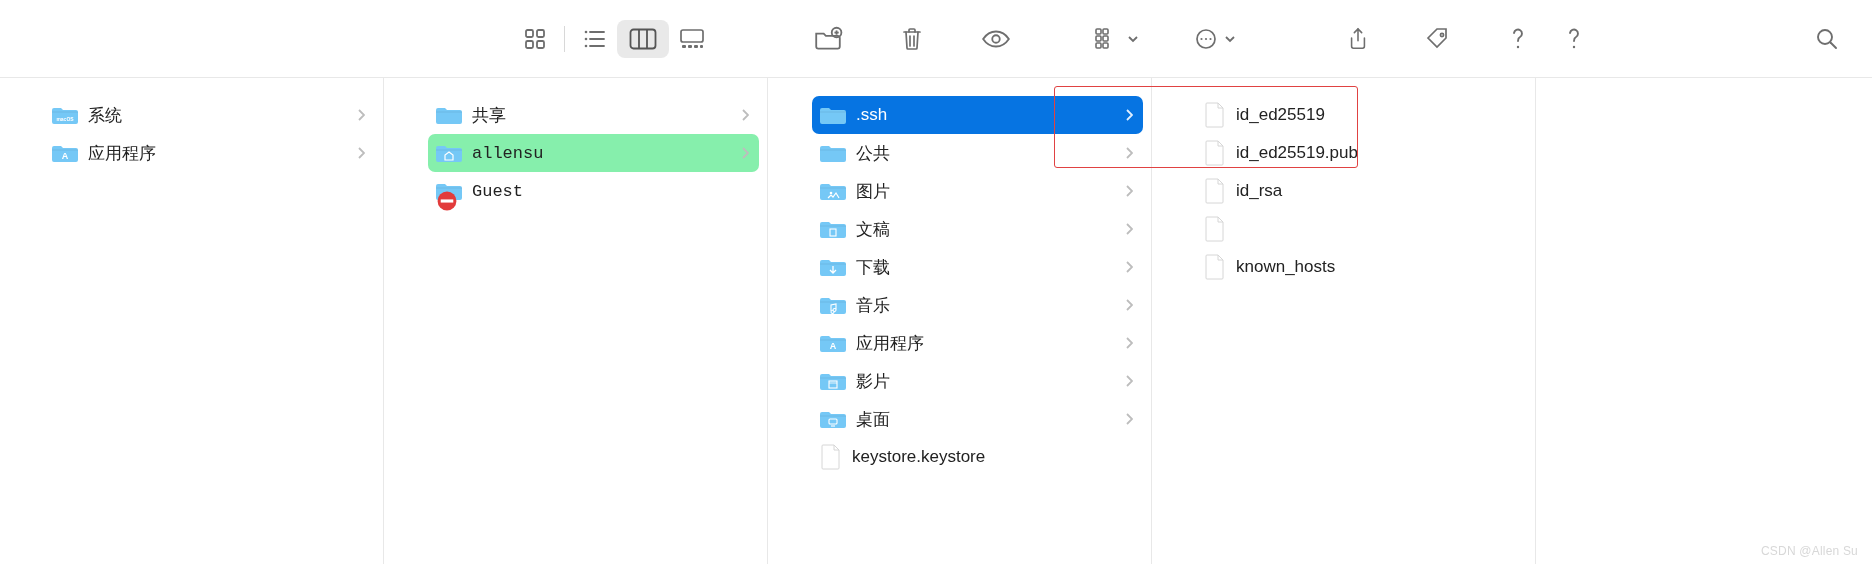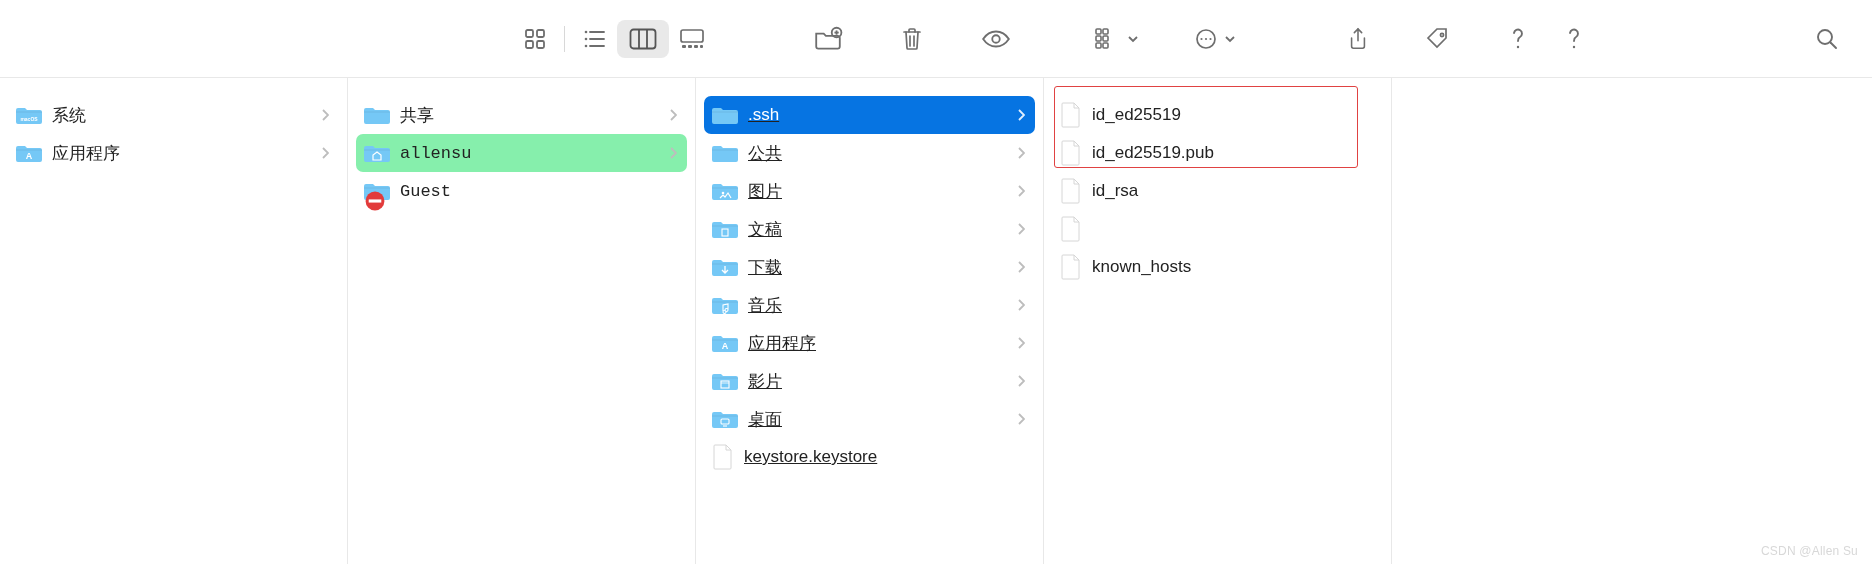--- a/index.html
+++ b/index.html
@@ -33,24 +33,25 @@
   
   .columns {
     display:flex;
     height:486px;
     width:100%;
   }
   .col {
     height:100%;
     border-right:1px solid #e8e8e8;
     padding:18px 8px 0 8px;
+    margin-left:36px;
   }
   .col.c0 { width:348px; }
   .col.c1 { width:348px;font-family:Liberation Mono, monospace; }
-  .col.c2 { width:348px;text-decoration:underline; }
+  .col.c2 { width:348px; }
   .col.c3 { width:348px; }
   .col.c4 { flex:1; border-right:none; }
 
   .item {
     height:38px;
     display:flex;
     align-items:center;
     gap:10px;
     padding:0 10px 0 8px;
     border-radius:7px;

